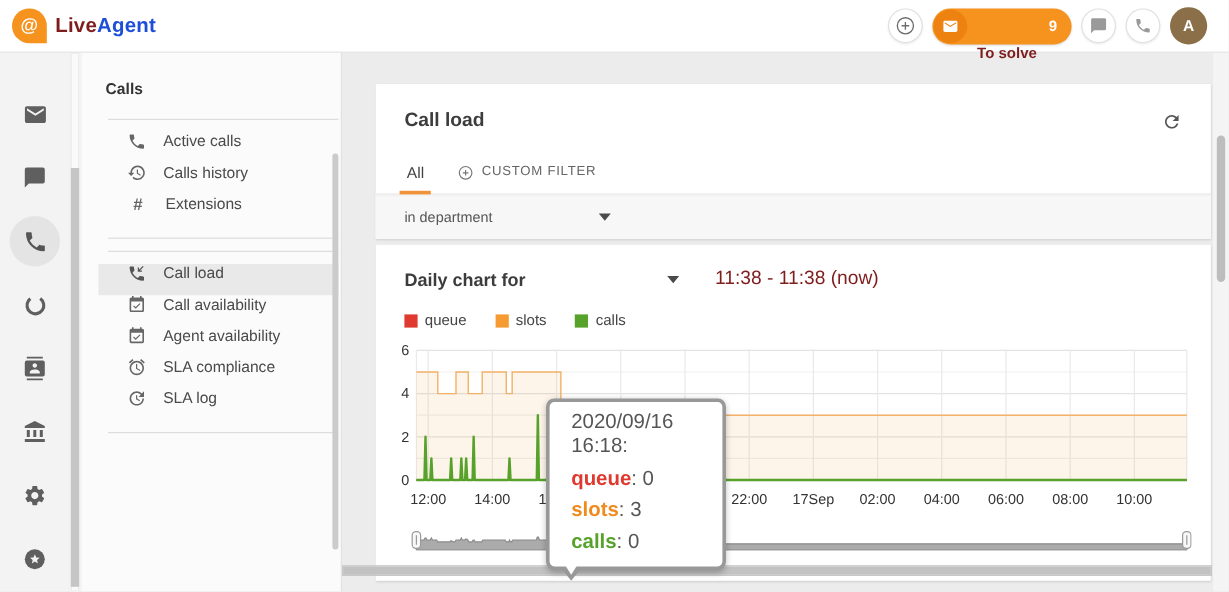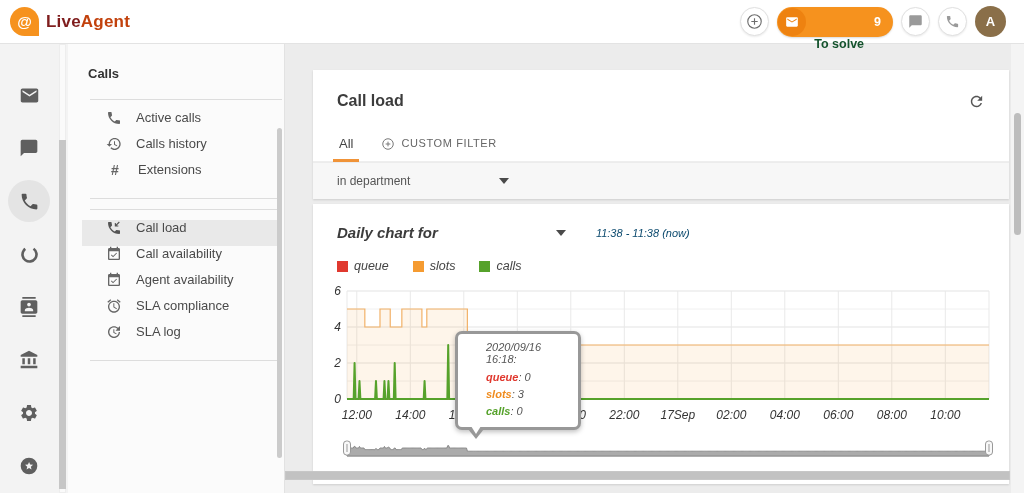--- a/index.html
+++ b/index.html
@@ -6,29 +6,29 @@
   html,body { width:1024px; height:493px; overflow:hidden;
     font-family:"Liberation Sans", sans-serif; background:#ececec; color:#444; }
 
   
   .topbar { height:44px; background:#fff; border-bottom:1px solid #e3e3e3;
     display:flex; align-items:center; padding:0 10px; position:relative; z-index:5; }
   .logo { display:flex; align-items:center; gap:7px; }
   .logo-bubble { width:29px; height:29px; background:#f6921e; border-radius:50% 50% 0 50%;
     display:flex; align-items:center; justify-content:center; color:#fff; font-weight:bold; font-size:15px; }
   .logo-text { font-size:17px; font-weight:bold; letter-spacing:.2px; }
-  .logo-text .live { color:#7f1d1d; } .logo-text .agent { color:#c2410c; }
+  .logo-text .live { color:#7f1d1d; } .logo-text .agent { color:#1d4ed8; }
   .topbar-right { margin-left:auto; display:flex; align-items:center; gap:8px; padding-right:8px; }
   .round-btn { width:29px; height:29px; border-radius:50%; background:#fff; border:1px solid #e0e0e0;
     display:flex; align-items:center; justify-content:center; box-shadow:0 1px 2px rgba(0,0,0,.08); }
   .tosolve { height:30px; background:#f6921e; border-radius:15px; display:flex; align-items:center;
     padding:0 12px 0 1px; gap:8px; box-shadow:0 1px 2px rgba(0,0,0,.15); }
   .tosolve-ic { width:28px; height:28px; border-radius:50%; background:#ee8210;
     display:flex; align-items:center; justify-content:center; }
-  .tosolve-label { color:#14532d; font-size:12.5px; font-weight:bold;margin-top:44px; }
+  .tosolve-label { color:#7f1d1d; font-size:12.5px; font-weight:bold;margin-top:44px; }
   .tosolve-count { color:#fff; font-size:12.5px; font-weight:bold; margin-left:2px; }
   .avatar { width:31px; height:31px; border-radius:50%; background:#8a6f49; color:#fff;
     display:flex; align-items:center; justify-content:center; font-size:13px; font-weight:bold; }
 
   
   .content { display:flex; height:449px; position:relative; }
 
   .rail { width:58px; background:#f3f3f3; display:flex; flex-direction:column;
     align-items:center; padding-top:30px; gap:11px; }
   .rail-item { width:42px; height:42px; border-radius:50%; display:flex;
@@ -57,32 +57,32 @@
   .tab { padding:0 14px 10px 14px; font-size:13px; color:#444; cursor:pointer; position:relative; }
   .tab.active::after { content:""; position:absolute; left:8px; right:8px; bottom:-1px; height:3px; background:#f09338; }
   .tab.ghost { display:flex; gap:6px; font-size:11px; letter-spacing:.6px; color:#666; }
   .filter-row { background:#f7f7f7; border-top:1px solid #ececec; height:37px;
     display:flex; align-items:center; padding:0 24px; }
   .filter-inner { width:172px; display:flex; align-items:center; justify-content:space-between; cursor:pointer; }
   .filter-label { font-size:12px; color:#555; }
   .caret { width:0; height:0; border-left:5px solid transparent; border-right:5px solid transparent;
     border-top:6px solid #4a4a4a; }
 
-  .card2 { margin-top:5px; height:280px; padding:16px; overflow:hidden;font-style:italic; }
+  .card2 { margin-top:5px; height:280px; padding:16px; overflow:hidden; }
   .chart-head { display:flex; align-items:center; padding:4px 8px 0 8px; }
   .chart-title { font-size:15px; font-weight:bold; color:#3c3c3c; }
   .chart-head .caret { margin-left:118px; cursor:pointer; }
-  .chart-range { font-size:11px; color:#0c4a6e; margin-left:30px; }
+  .chart-range { font-size:16px; color:#7f1d1d; margin-left:30px; }
   .legend { display:flex; align-items:center; gap:24px; padding:18px 8px 6px 8px; }
   .legend-item { display:flex; align-items:center; gap:6px; font-size:12.5px; color:#444; cursor:pointer; }
   .legend-swatch { width:11px; height:11px; display:inline-block; }
 
   .chart-wrap { position:relative; margin-top:2px; }
-  .chart-tooltip { position:absolute; left:126px; top:50px; width:126px; background:#fff;
-    border:3px solid #989898; border-radius:7px; padding:7px 28px; font-size:11px;
+  .chart-tooltip { position:absolute; left:126px; top:50px; width:150px; background:#fff;
+    border:3px solid #989898; border-radius:7px; padding:7px 18px; font-size:17px;
     box-shadow:0 2px 5px rgba(0,0,0,.25); z-index:3; }
   .chart-tooltip::before { content:""; position:absolute; bottom:-12px; left:10px;
     border:6px solid transparent; border-top-color:#989898; border-bottom:none;
     border-top-width:10px; border-left-width:8px; border-right-width:8px; }
   .chart-tooltip::after { content:""; position:absolute; bottom:-7px; left:13px;
     border:5px solid transparent; border-top-color:#fff; border-bottom:none;
     border-top-width:8px; border-left-width:5px; border-right-width:5px; }
   .tt-date { color:#555; margin-bottom:4px; }
   .tt-row { line-height:1.55; color:#555; }
   .tt-label { font-weight:bold; }

